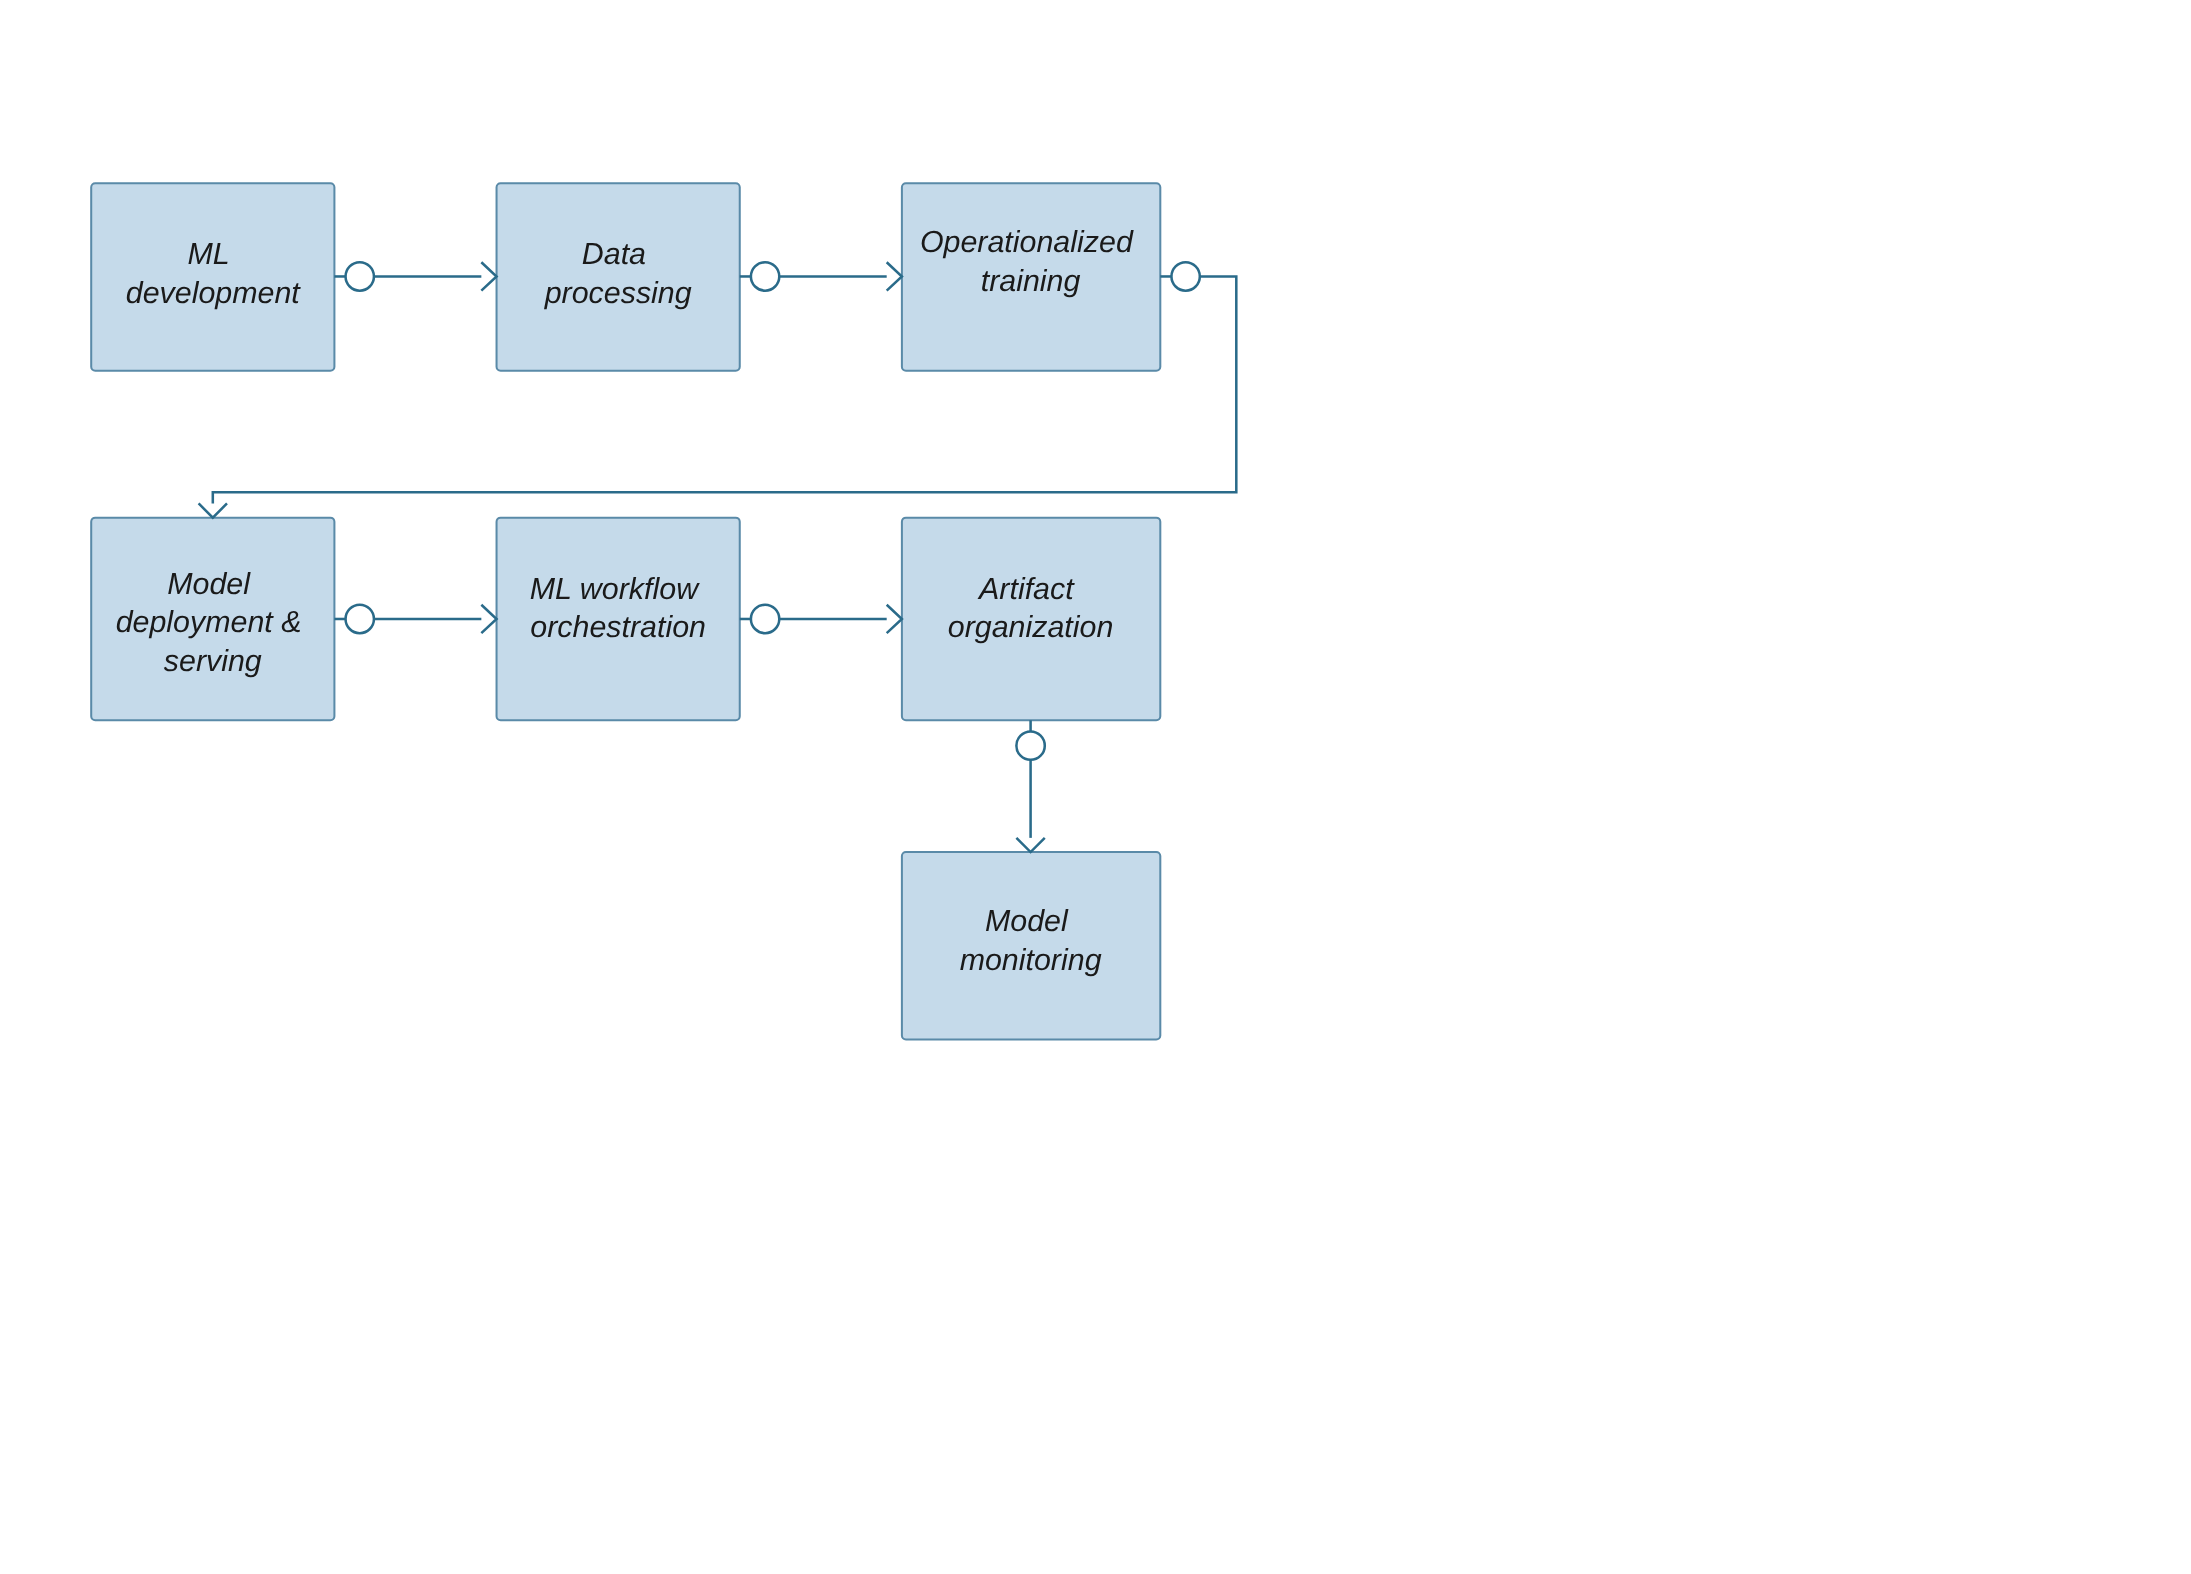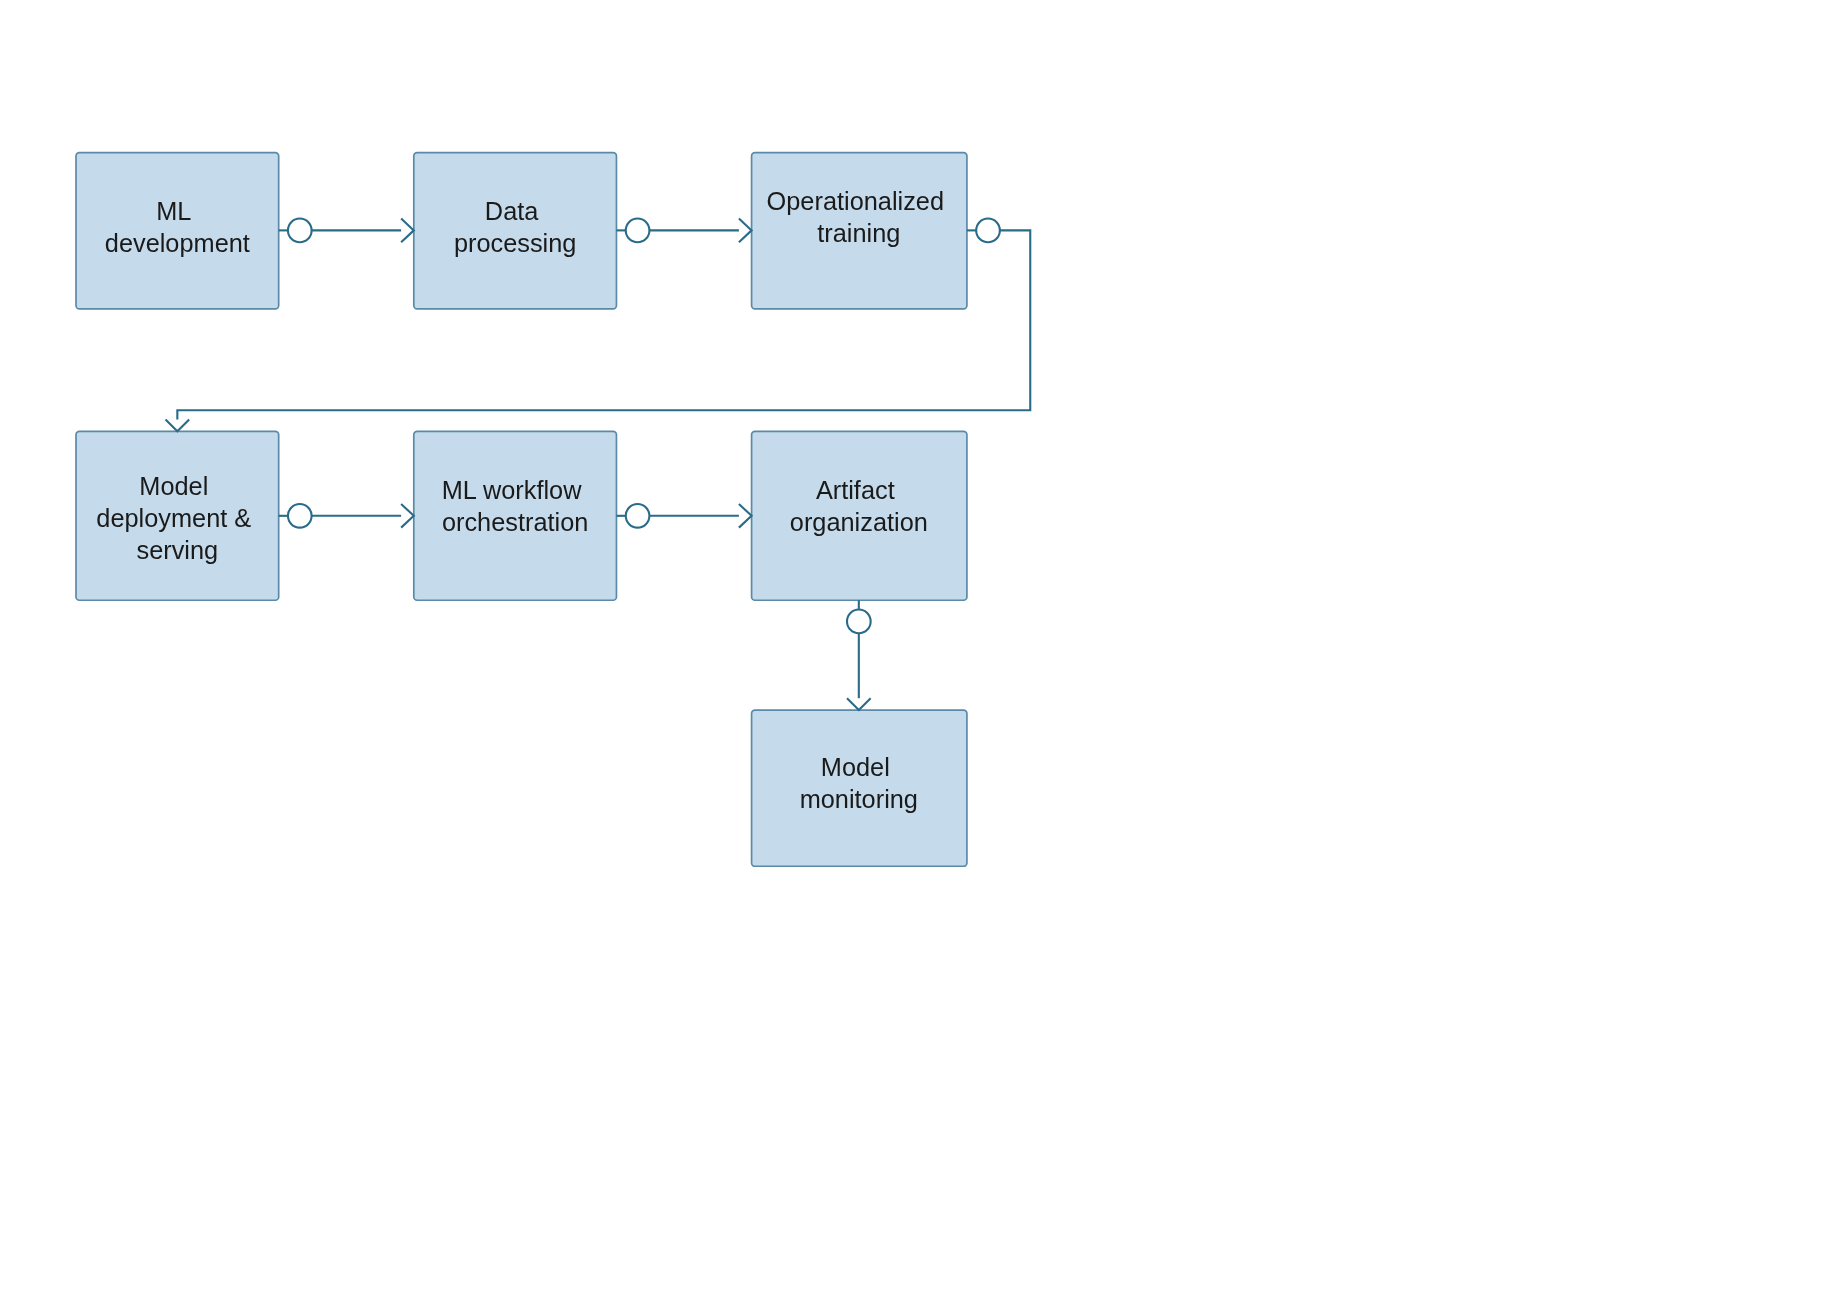--- a/index.html
+++ b/index.html
@@ -7,20 +7,21 @@
       background: #ffffff;
       width: 1826px;
       height: 1312px;
       overflow: hidden;
       font-family: 'Segoe UI', Arial, sans-serif;
     }
     .diagram-container {
       width: 1542px;
       height: 1312px;
       position: relative;
+      font-style: italic;
     }
     svg {
       width: 100%;
       height: 100%;
     }
   </style>
 </head>
 <body>
 
 <div class="diagram-container">

